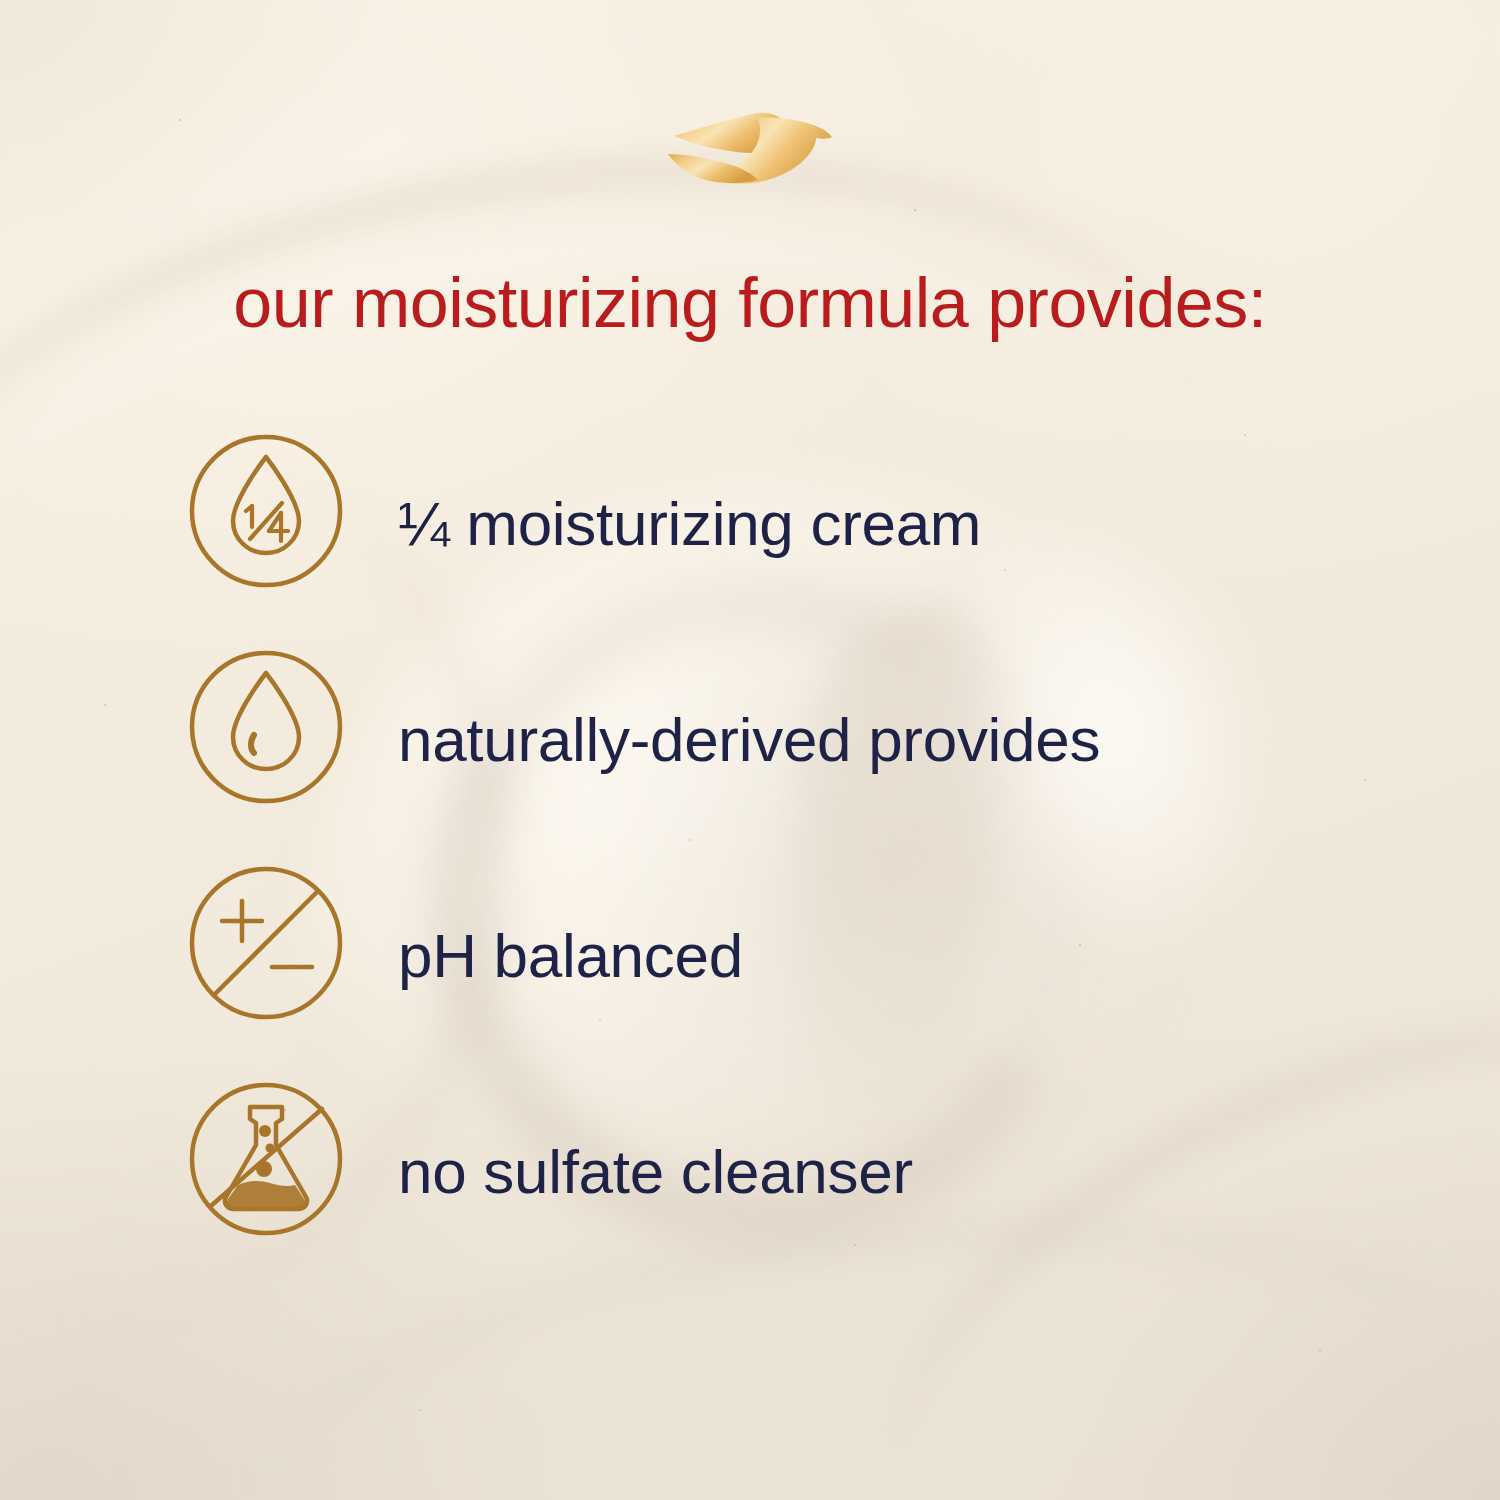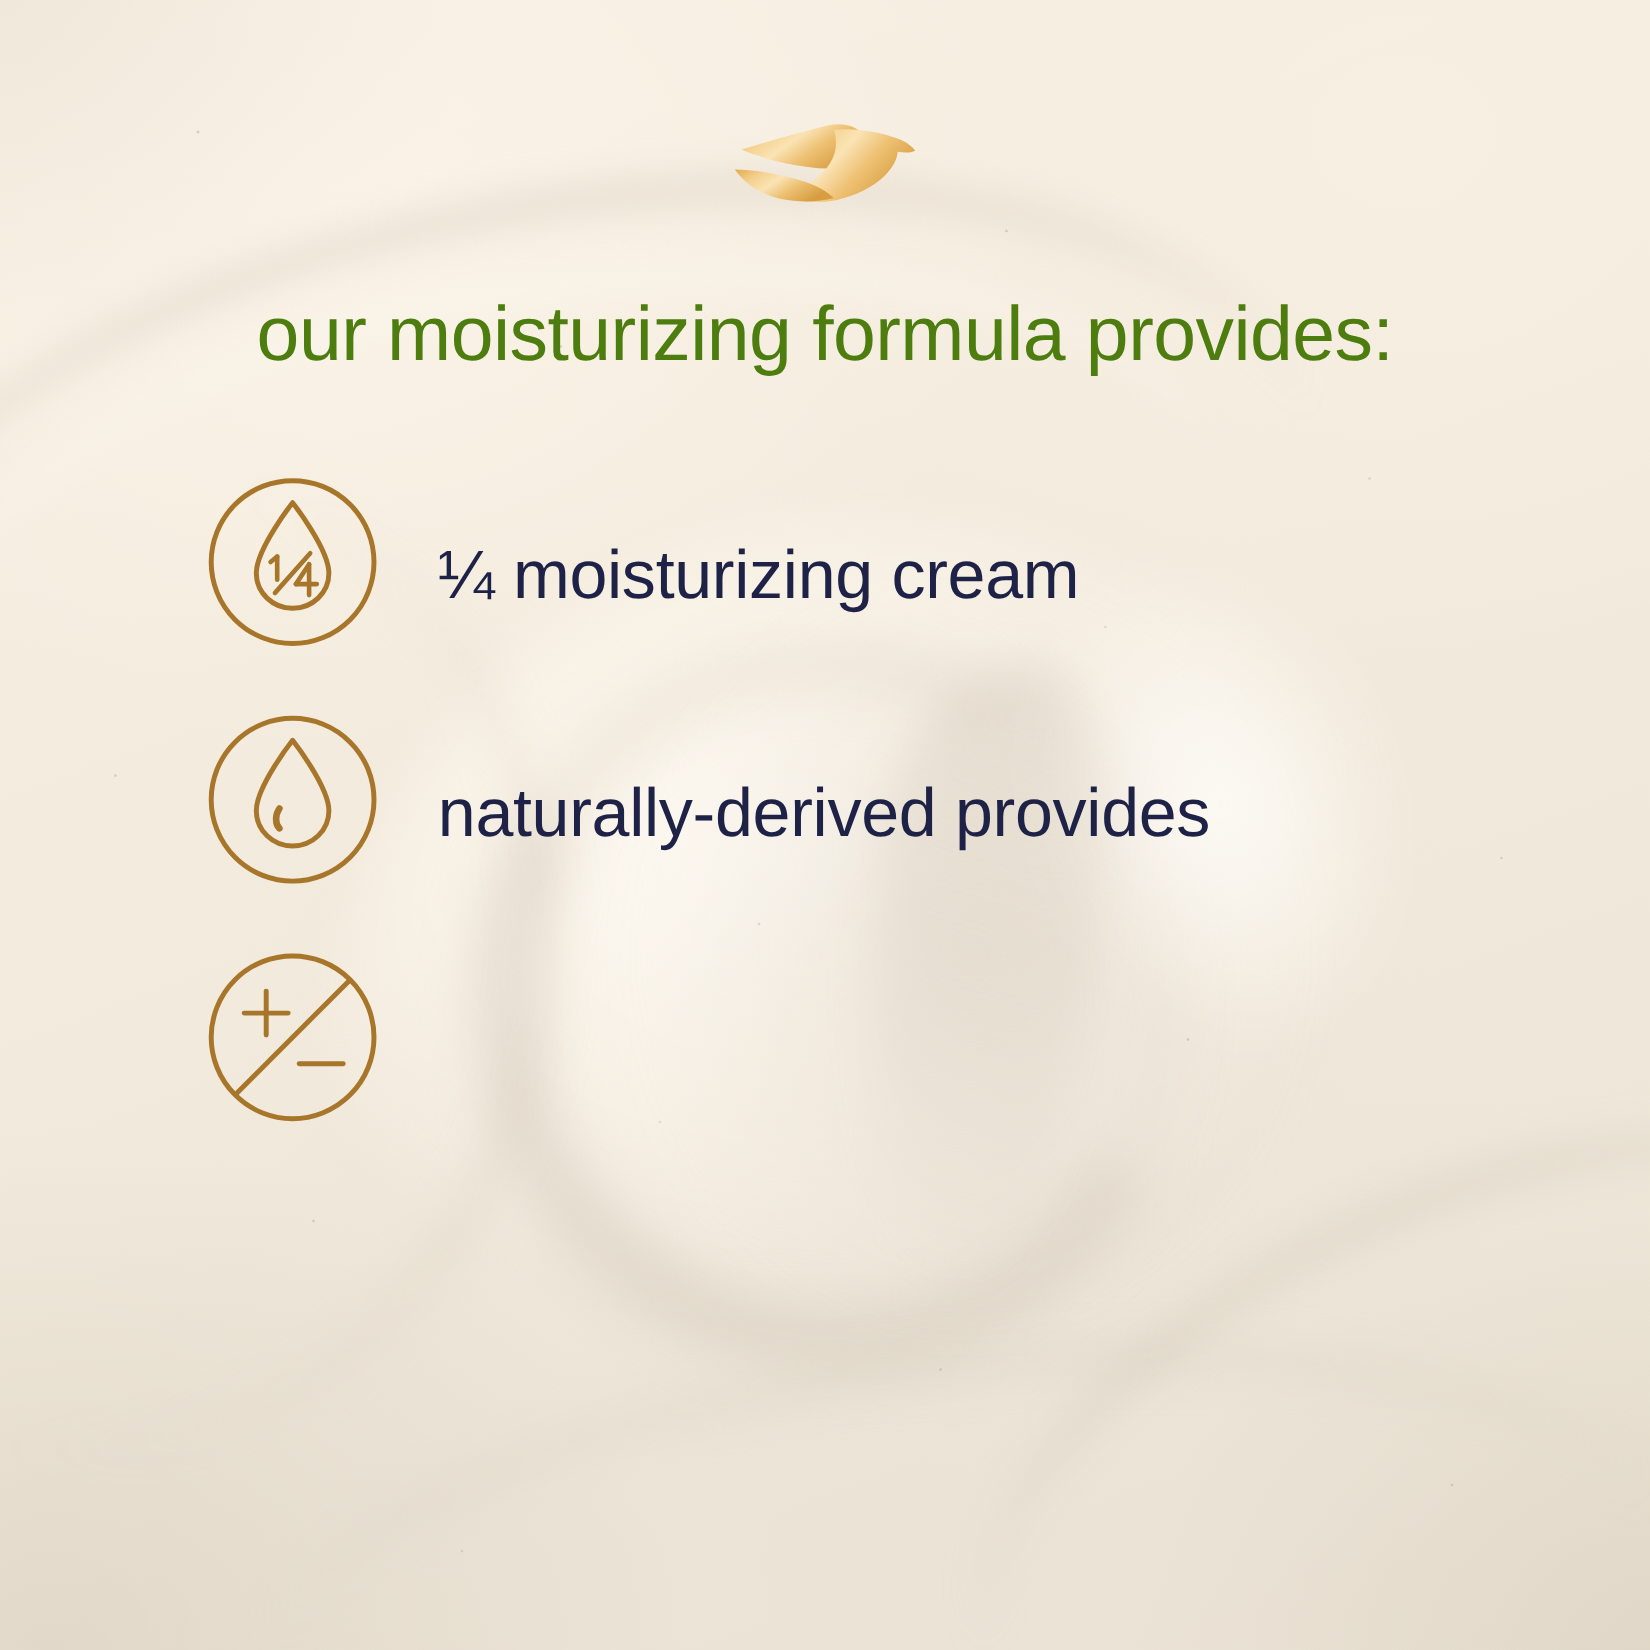--- a/index.html
+++ b/index.html
@@ -158,21 +158,21 @@
     display: flex;
     justify-content: center;
   }
   .logo-wrap svg { display: block; }
 
   .headline {
     position: absolute;
     left: 0; right: 0;
     top: 265px;
     text-align: center;
-    color: #4d7c0f;
+    color: #b91c1c;
     font-size: 70px;
     font-weight: 400;
     letter-spacing: -0.5px;
     line-height: 1.1;
     white-space: nowrap;
   }
 
   .feature-list {
     position: absolute;
     left: 186px;
@@ -293,18 +293,39 @@
             <line x1="29" y1="131" x2="131" y2="29" stroke="#a8762a" stroke-width="4.5" stroke-linecap="round"></line>
 
             <g stroke="#a8762a" stroke-width="4.5" stroke-linecap="round">
               <line x1="36" y1="58" x2="76" y2="58"></line>
               <line x1="56" y1="38" x2="56" y2="78"></line>
 
               <line x1="86" y1="104" x2="126" y2="104"></line>
             </g>
           </svg>
         </div>
+        <div class="feature-label">pH balanced</div>
       </div>
 
+      <div class="feature-row">
+        <div class="feature-icon">
+          <svg width="160" height="160" viewBox="0 0 160 160">
+            <circle cx="80" cy="80" r="74" fill="none" stroke="#a8762a" stroke-width="4.5"></circle>
+
+            <path d="M64 28 L96 28 L96 40 L90 44 L90 66 L120 118 C123 124 119 130 112 130
+                     L48 130 C41 130 37 124 40 118 L70 66 L70 44 L64 40 Z" fill="none" stroke="#a8762a" stroke-width="4.5" stroke-linejoin="round"></path>
+
+            <path d="M52 106 C62 101 74 101 84 104 C93 107 102 108 109 106 L118 120
+                     C121 125 118 130 112 130 L48 130 C42 130 39 125 42 120 Z" fill="#a8762a" opacity="0.92"></path>
+
+            <circle cx="79" cy="52" r="6" fill="#a8762a"></circle>
+            <circle cx="84" cy="69" r="4.5" fill="#a8762a"></circle>
+            <circle cx="78" cy="90" r="8" fill="#a8762a"></circle>
+
+            <line x1="26" y1="126" x2="136" y2="30" stroke="#a8762a" stroke-width="4.5" stroke-linecap="round"></line>
+          </svg>
+        </div>
+        <div class="feature-label">no sulfate cleanser</div>
+      </div>
 
     </div>
   </div>
 </div>
 
 </body></html>

